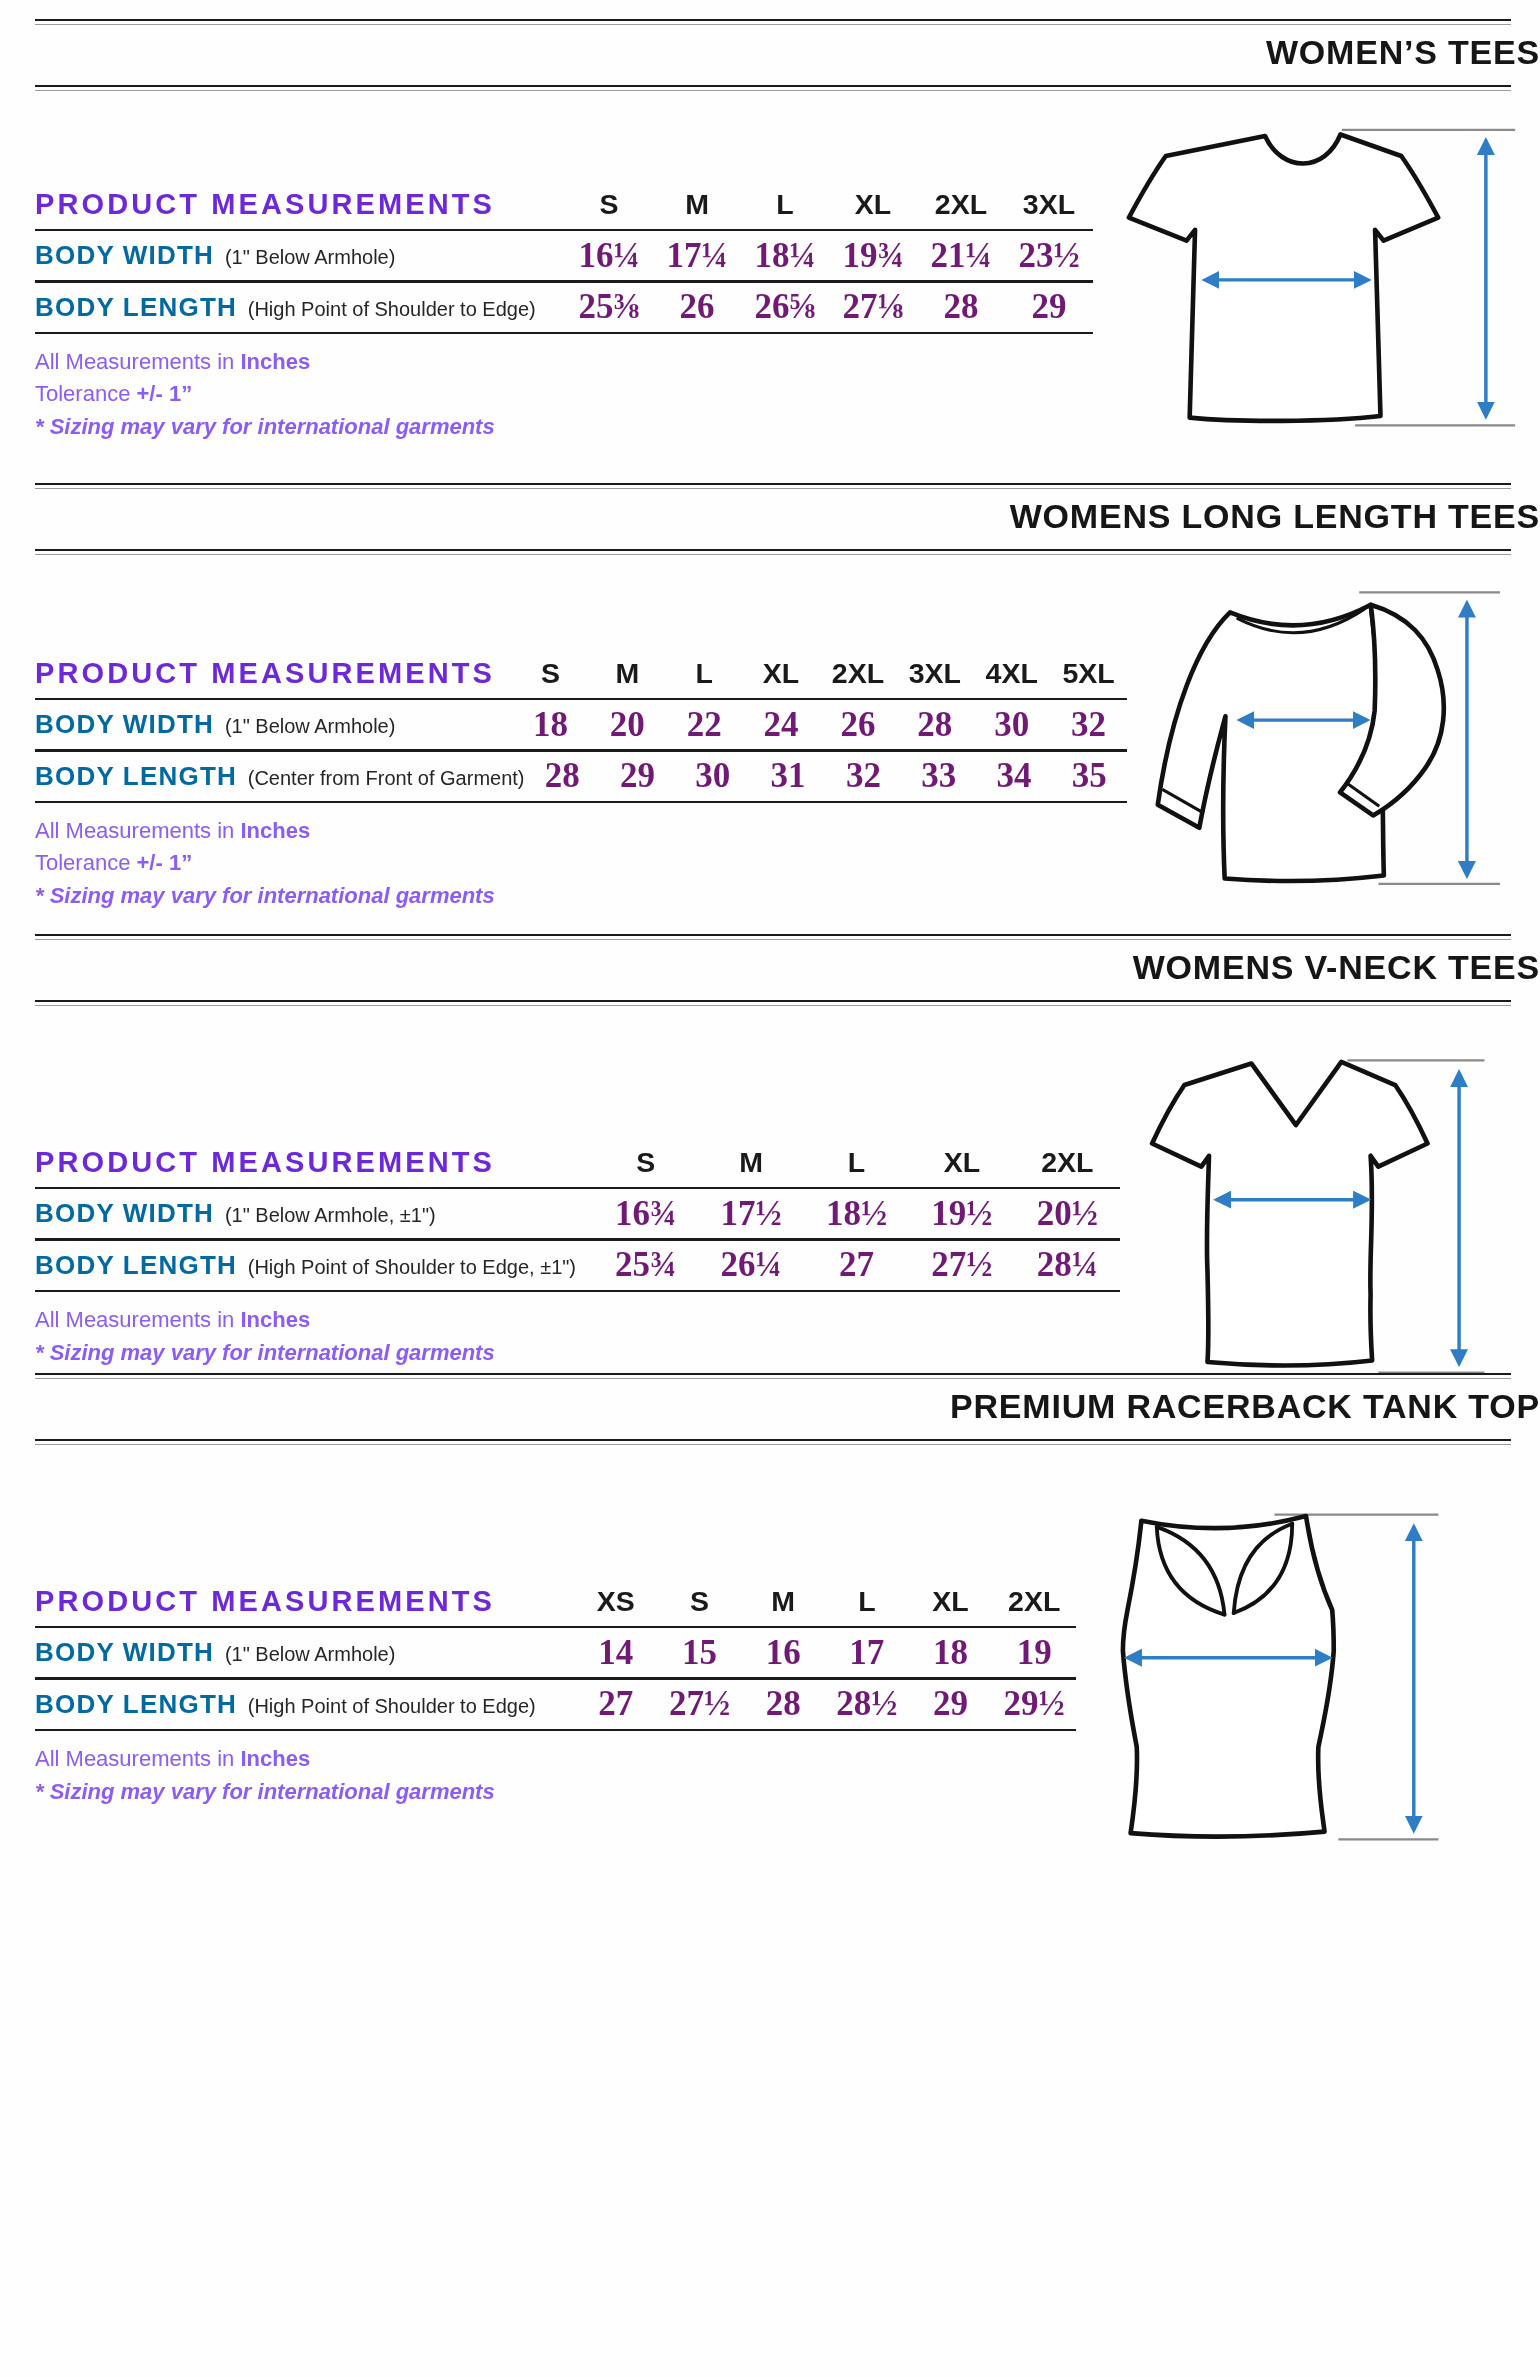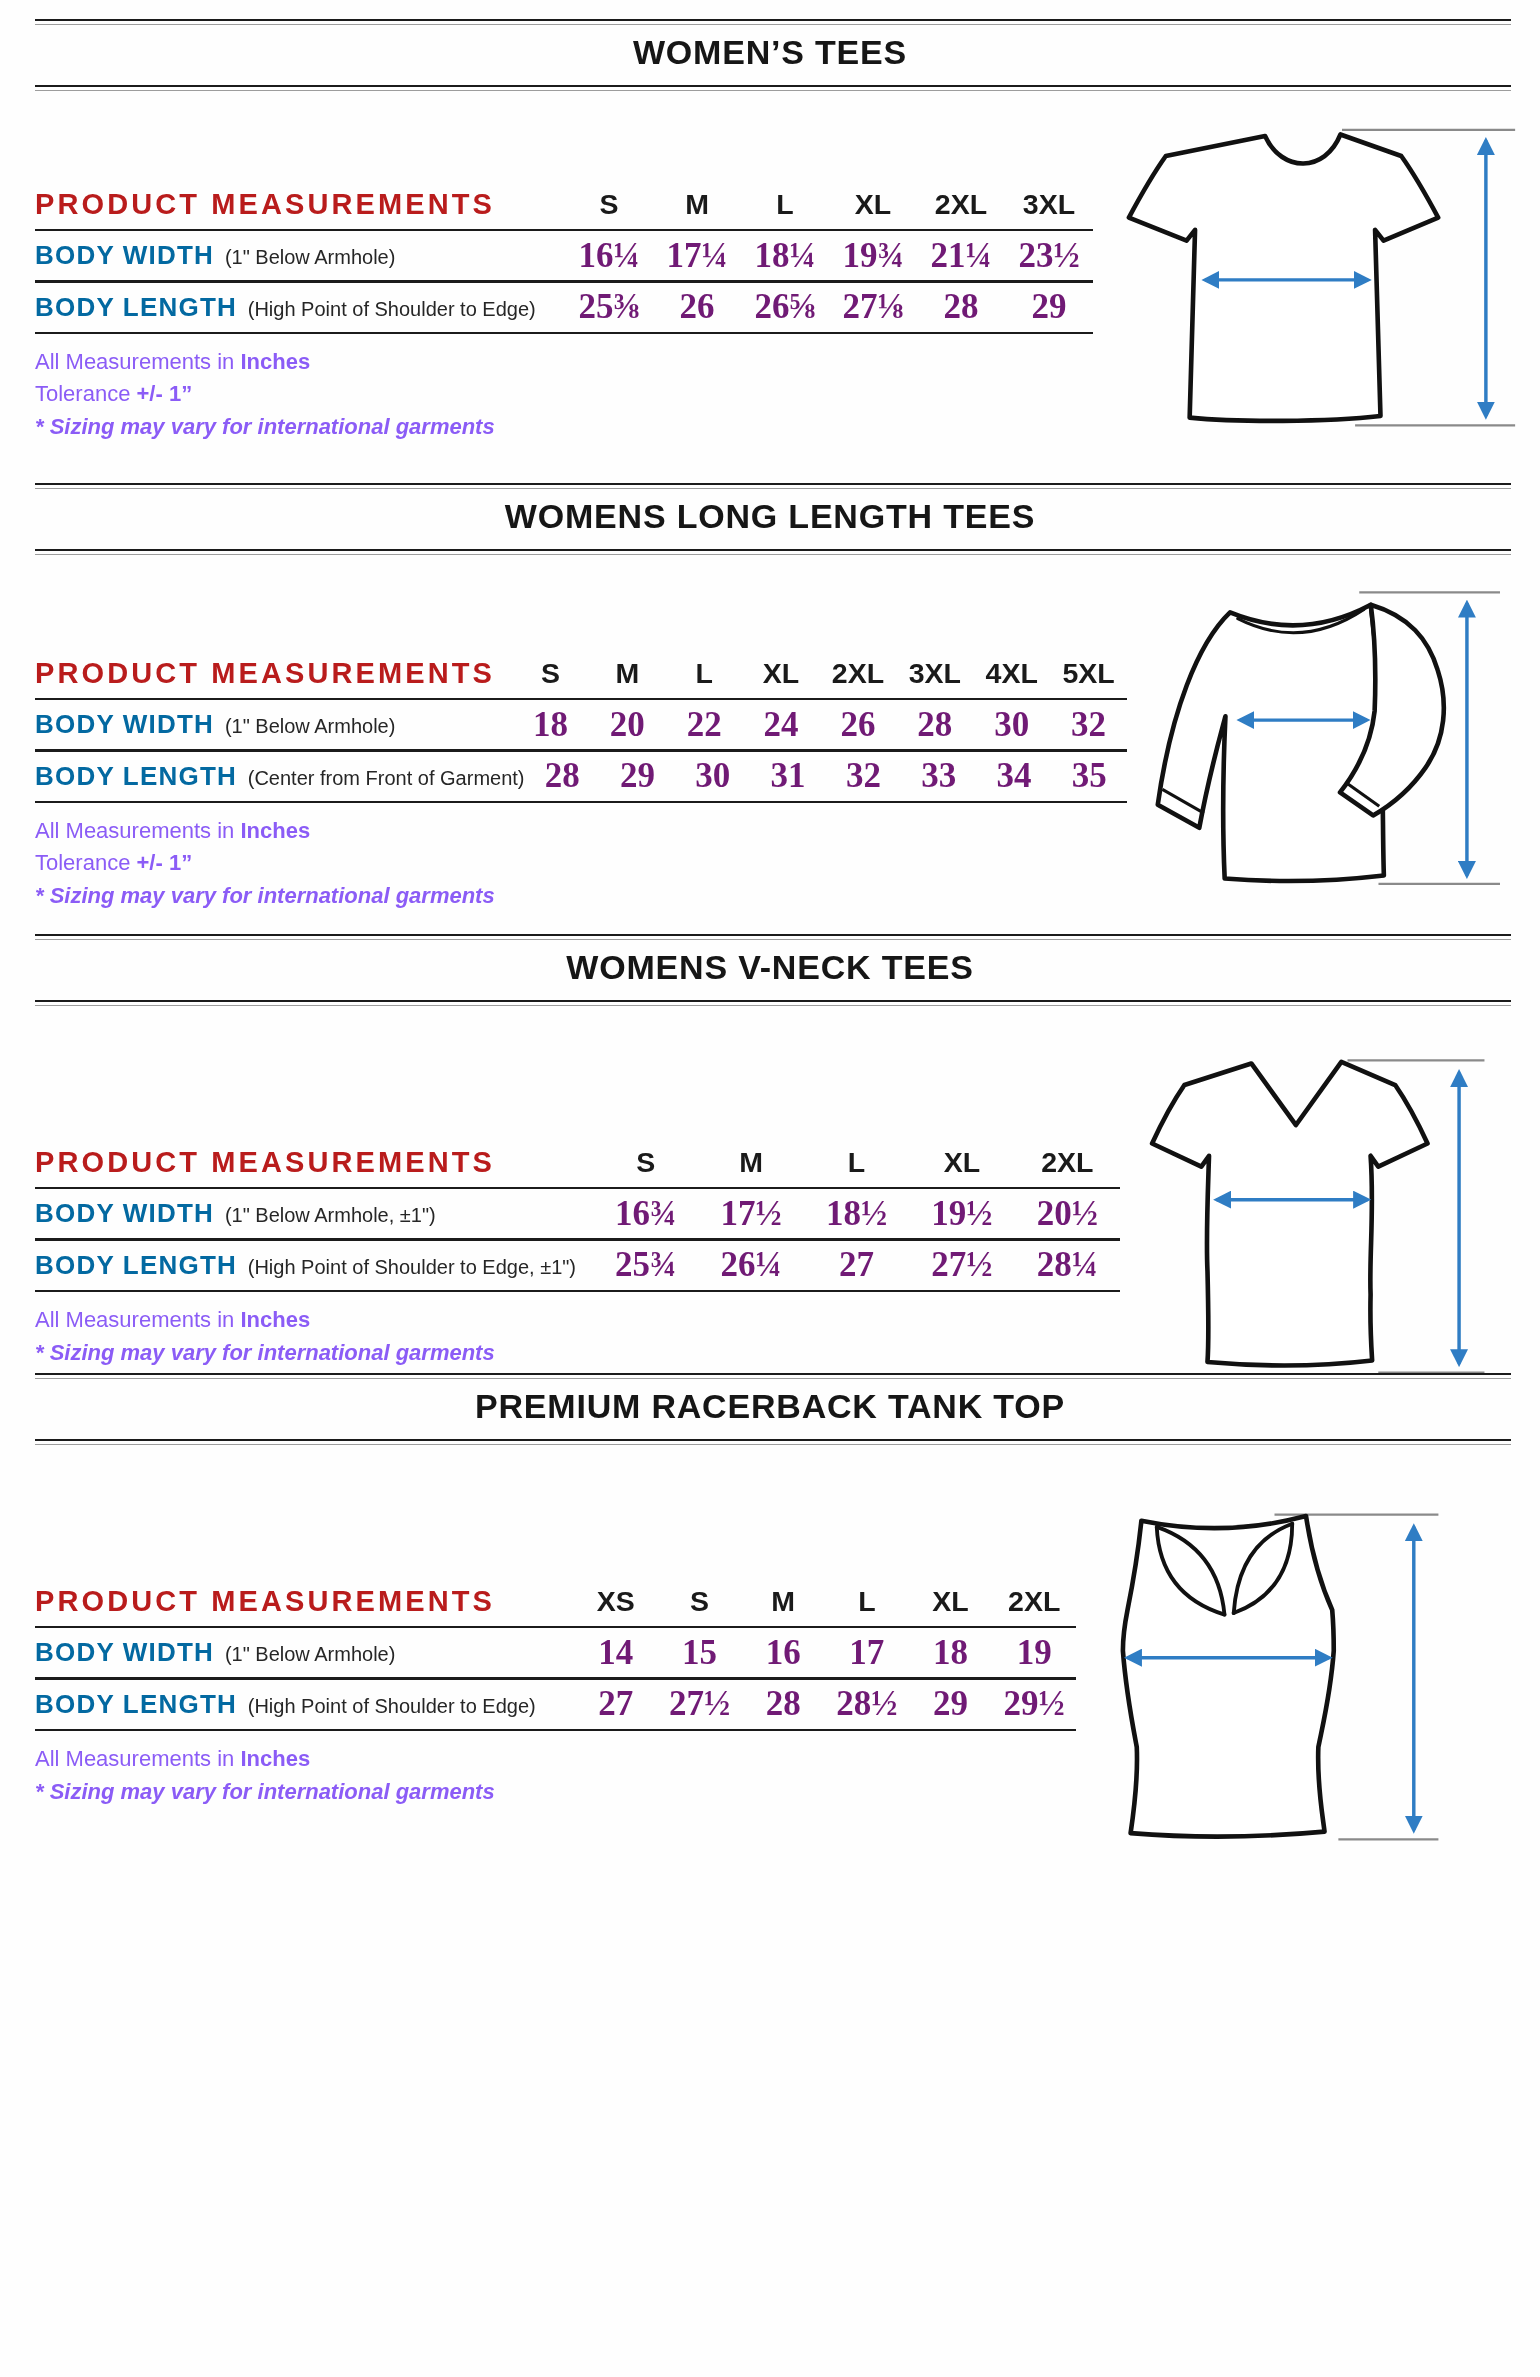--- a/index.html
+++ b/index.html
@@ -5,29 +5,29 @@
   html,body{margin:0;padding:0;}
   body{
     width:1540px;height:2377px;position:relative;background:#fefefe;
     font-family:"Liberation Sans",sans-serif;color:#1c1c1c;overflow:hidden;
   }
   .section{position:absolute;left:0;width:1540px;}
   .rule{height:2.3px;background:#1b1b1b;margin:0 29px 0 35px;position:relative;}
   .rule::after{content:"";position:absolute;left:0;right:0;top:5.4px;height:0.8px;background:rgba(40,40,40,.45);}
   .sec-title{
     margin-top:9.2px;line-height:45px;font-size:34px;font-weight:bold;
-    letter-spacing:0.8px;text-align:center;color:#161616;
+    letter-spacing:0.8px;text-align:right;color:#161616;
   }
   .tbl{margin-left:35px;position:relative;}
   .trow{display:flex;align-items:center;}
   .thead{height:48px;}
   .drow{height:49px;}
   .hline{height:2.3px;background:#1b1b1b;}
   .label-cell{flex:0 0 var(--labelw);display:flex;align-items:baseline;gap:10.8px;}
-  .tbl-header{font-size:29px;font-weight:bold;letter-spacing:3.1px;color:#b91c1c;}
+  .tbl-header{font-size:29px;font-weight:bold;letter-spacing:3.1px;color:#6d28d9;}
   .size-cell{flex:1;text-align:center;font-size:28.5px;font-weight:bold;color:#1a1a1a;}
   .val-cell{
     flex:1;text-align:center;font-size:35px;font-weight:bold;color:#701a75;
     font-family:Liberation Serif, serif;
   }
   .row-label{font-size:26px;font-weight:bold;letter-spacing:1.2px;color:#0369a1;white-space:nowrap;}
   .row-note{font-size:20px;color:#262626;white-space:nowrap;}
   .footnotes{margin:12.3px 0 0 35px;font-size:22px;color:#8b5cf6;}
   .fline{line-height:32px;}
   .fbold{font-weight:bold;}

